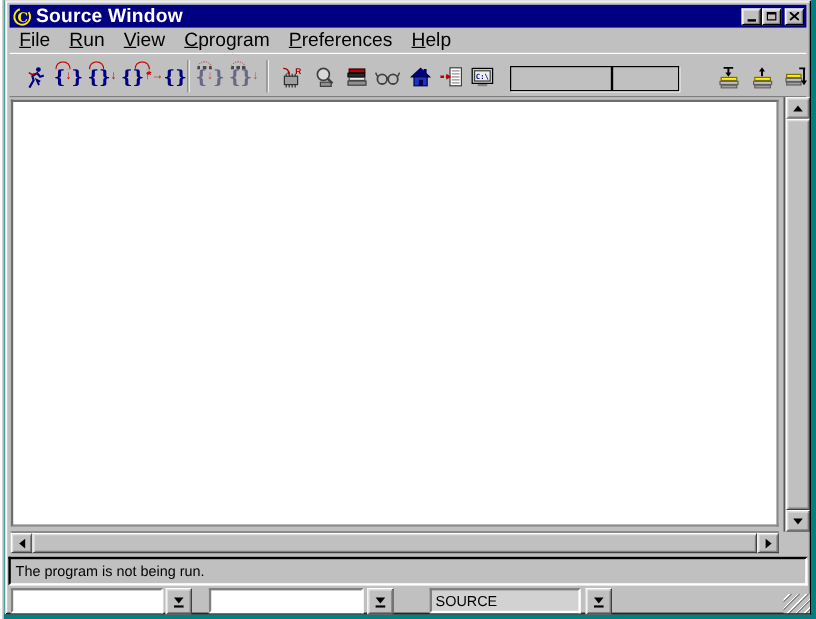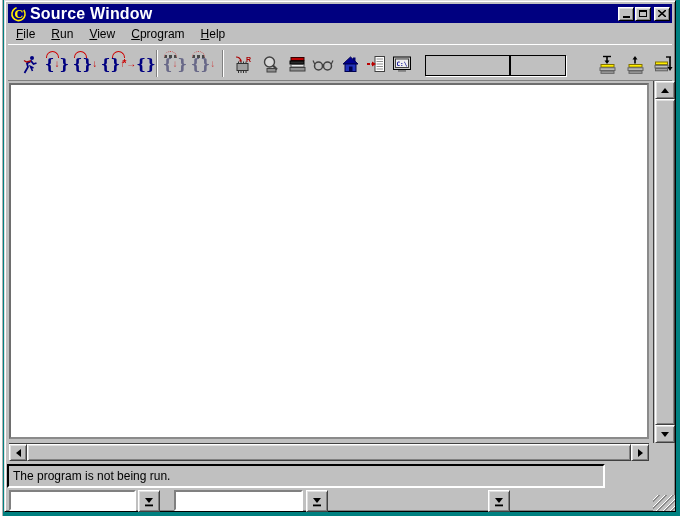--- a/index.html
+++ b/index.html
@@ -22,21 +22,21 @@
   .tb-btn { width:16px; height:14px; background:#c0c0c0; margin-left:1px; flex:none;
             border:1px solid; border-color:#fff #000 #000 #fff;
             box-shadow: inset 1px 1px 0 #dfdfdf, inset -1px -1px 0 #808080;
             display:flex; align-items:center; justify-content:center; }
   .tb-btn.close { margin-left:3px; }
   .min-glyph { display:block; width:7px; height:2px; background:#000; margin-top:7px; }
   .max-glyph { display:block; width:8px; height:7px; border:1px solid #000; border-top-width:2px; }
 
   
   .menubar { position:absolute; left:3px; top:24px; right:3px; height:19px; background:#c0c0c0;
-             display:flex; align-items:center; font-size:12px; }
+             display:flex; align-items:center; font-size:16px; }
   .menu-item { padding:2px 8px 3px 8px; color:#000; cursor:default; white-space:nowrap; }
   .menu-item .u { text-decoration:underline; }
 
   
   .toolbar { position:absolute; left:3px; top:43px; right:3px; height:37px; background:#c0c0c0;
              border-top:1px solid #fff; border-bottom:1px solid #808080; }
   .tico { position:absolute; top:7px; width:26px; height:24px; display:flex; align-items:center;
           justify-content:center; }
   .tsep { position:absolute; top:5px; width:2px; height:27px; border-left:1px solid #808080; border-right:1px solid #fff; }
 
@@ -75,21 +75,21 @@
   .hthumb { position:absolute; left:18px; top:0; width:604px; height:17px; background:#c0c0c0;
             border:1px solid; border-color:#fff #404040 #404040 #fff;
             box-shadow: inset 1px 1px 0 #dfdfdf, inset -1px -1px 0 #808080; }
   .tri { width:0; height:0; }
   .tri.t-up    { border-left:4px solid transparent; border-right:4px solid transparent; border-bottom:5px solid #000; }
   .tri.t-down  { border-left:4px solid transparent; border-right:4px solid transparent; border-top:5px solid #000; }
   .tri.t-left  { border-top:4px solid transparent; border-bottom:4px solid transparent; border-right:5px solid #000; }
   .tri.t-right { border-top:4px solid transparent; border-bottom:4px solid transparent; border-left:5px solid #000; }
 
   
-  .status-panel { position:absolute; left:2px; top:463px; width:598px; height:24px; background:#c0c0c0;
+  .status-panel { position:absolute; left:2px; top:463px; width:666px; height:24px; background:#c0c0c0;
                   border:2px solid; border-color:#000 #fff #fff #000;
                   font-size:12px; color:#000; line-height:20px; padding-left:4px; }
 
   
   .combo-input { position:absolute; top:489px; height:21px; background:#fff; font-size:12px; color:#000;
                  border:2px solid; border-color:#808080 #fff #fff #808080; padding:0 3px;
                  font-family:"Liberation Sans", sans-serif; }
   .combo-input.graybg { background:#d2d2d2; }
   .combo-btn { position:absolute; top:489px; width:22px; height:22px; background:#c0c0c0;
                border:1px solid; border-color:#fff #404040 #404040 #fff;
@@ -124,20 +124,21 @@
           <path d="M0 0 L8 7 M8 0 L0 7" stroke="#000" stroke-width="1.6"></path>
         </svg>
       </div>
     </div>
 
     <div class="menubar">
       <span class="menu-item"><span class="u">F</span><span>ile</span></span>
       <span class="menu-item"><span class="u">R</span><span>un</span></span>
       <span class="menu-item"><span class="u">V</span><span>iew</span></span>
       <span class="menu-item"><span class="u">C</span><span>program</span></span>
+      <span class="menu-item"><span class="u">P</span><span>references</span></span>
       <span class="menu-item"><span class="u">H</span><span>elp</span></span>
     </div>
 
     <div class="toolbar">
 
       <div class="tico" style="left:8px;">
         <svg width="17" height="19" viewBox="0 0 17 19">
           <circle cx="11" cy="3" r="2" fill="#000080"></circle>
           <path d="M3.5 18 L7 12 L6 8.5 L10 6 L12.5 9 L15.5 8" fill="none" stroke="#000080" stroke-width="1.8"></path>
           <path d="M10 6 L5.5 7 L3 5.5" fill="none" stroke="#aa0000" stroke-width="1.3"></path>
@@ -350,20 +351,21 @@
     </div>
 
     <input class="combo-input" style="left: 169px; width: 129px;" readonly="" value="">
     <div class="combo-btn" style="left:301px;">
       <svg width="12" height="12" viewBox="0 0 12 12">
         <path d="M2 3 L10 3 L6 8 Z" fill="#000"></path>
           <rect x="2" y="9.5" width="8" height="1.8" fill="#000"></rect>
       </svg>
     </div>
 
+    <input class="combo-input graybg" style="left: 353px; width: 126px;" readonly="" value="SOURCE">
     <div class="combo-btn" style="left:483px;">
       <svg width="12" height="12" viewBox="0 0 12 12">
         <path d="M2 3 L10 3 L6 8 Z" fill="#000"></path>
           <rect x="2" y="9.5" width="8" height="1.8" fill="#000"></rect>
       </svg>
     </div>
 
     <div class="resize-grip"></div>
   </div>
 </div>

